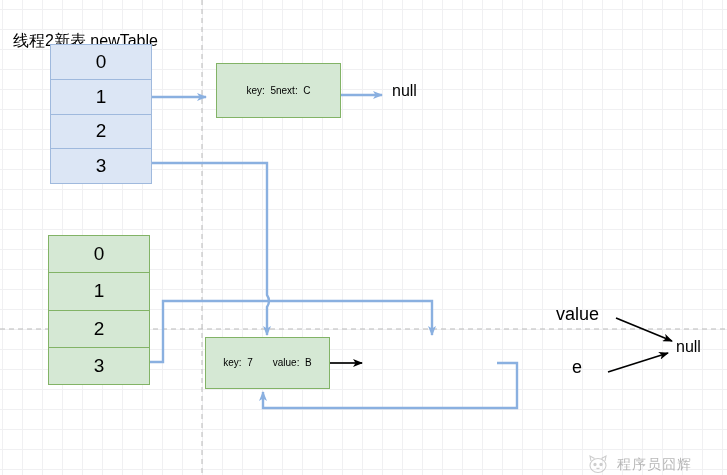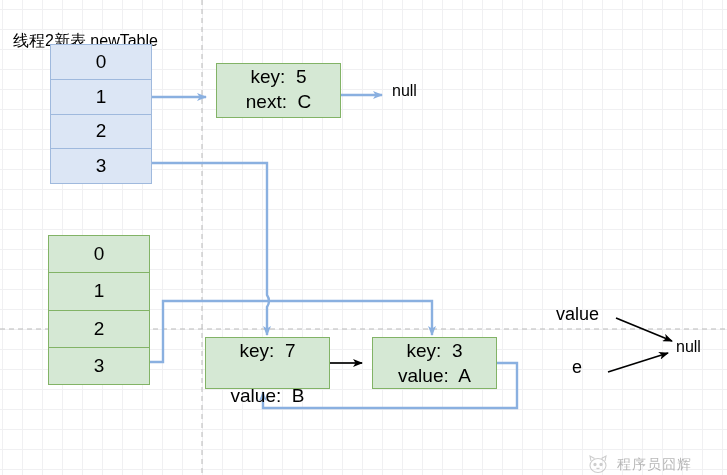--- a/index.html
+++ b/index.html
@@ -60,24 +60,25 @@
     border: 1.5px solid #82b366;
     background: #d5e8d4;
   }
   .tbl-green .cell + .cell { border-top: 1.5px solid #82b366; }
   .node {
     position: absolute;
     box-sizing: border-box;
     border: 1.5px solid #82b366;
     background: #d5e8d4;
     display: flex;
-    flex-direction: column;
+    flex-direction: row;
     align-items: center;
+    justify-content: center;
     color: #000000;
-    font-size: 19px;
+    font-size: 10px;
     line-height: 1.32;
   }
   .node .ln { white-space: pre; }
   .title-label { font-size: 16px; }
   .null-label { font-size: 16px; }
   .var-label { font-size: 18px; }
   .caption {
     position: absolute;
     font-size: 15px;
     color: #1f6fd0;
@@ -163,24 +164,20 @@
     <div class="cell">1</div>
     <div class="cell">2</div>
     <div class="cell">3</div>
   </div>
 
   <div class="node" style="left:205px; top:337px; width:125px; height:52px;gap:20px;">
     <span class="ln">key:  7</span>
     <span class="ln">value:  B</span>
   </div>
 
-  <div class="node" style="left:372px; top:337px; width:125px; height:52px;">
-    <span class="ln">key:  3</span>
-    <span class="ln">value:  A</span>
-  </div>
 
   <div class="label var-label" style="left:556px; top:305px;">value</div>
   <div class="label var-label" style="left:572px; top:358px;">e</div>
   <div class="label null-label" style="left:676px; top:338px;">null</div>
 
 
   <div class="watermark" style="left:586px; top:432px;margin-top:20px;">
     <svg class="wm-logo" viewBox="0 0 26 26">
       <g fill="none" stroke="#8a8a8a" stroke-width="1.1">
         <path d="M5,9 L4,4 L8.5,6.5"></path>

